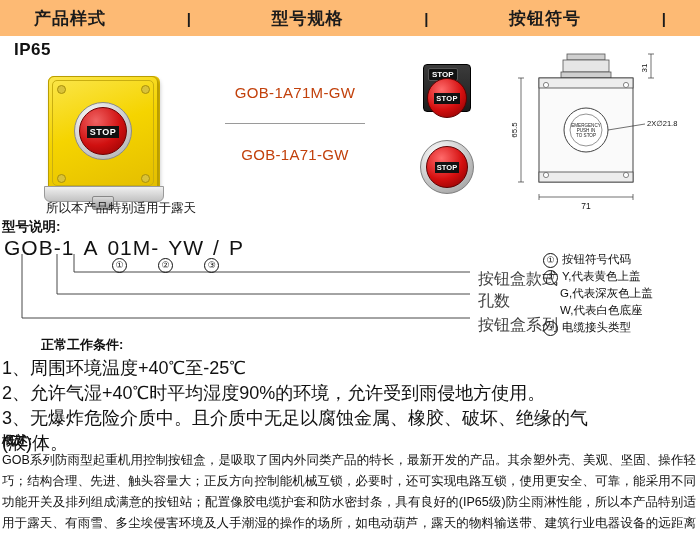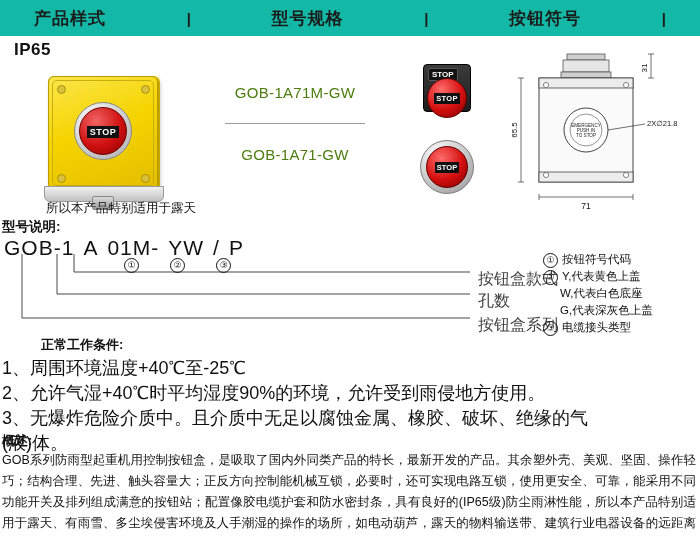--- a/index.html
+++ b/index.html
@@ -13,21 +13,21 @@
     font-family: "Liberation Sans", sans-serif;
     color: #111;
     position: relative;
     overflow: hidden;
   }
 
   
   .header {
     width: 700px;
     height: 36px;
-    background: #14b8a6;
+    background: #fdba74;
     display: flex;
     align-items: center;
     justify-content: space-between;
     box-sizing: border-box;
     padding: 0 34px;
   }
   .header-item {
     font-size: 17px;
     font-weight: bold;
     color: #1b1b1b;
@@ -167,21 +167,21 @@
   
   .model-col {
     position: absolute;
     left: 200px;
     top: 84px;
     width: 190px;
     text-align: center;
   }
   .model-name {
     font-size: 15px;
-    color: #4d7c0f;
+    color: #c2410c;
     letter-spacing: 0.3px;
   }
   .model-div {
     width: 140px;
     height: 1px;
     background: #9a9a9a;
     margin: 22px auto 22px auto;
   }
 
   
@@ -258,21 +258,21 @@
   .mx-title {
     position: absolute; left: 2px; top: 218px;
     font-size: 13.5px; font-weight: bold;
   }
   .mx-code {
     position: absolute; left: 4px; top: 236px;
     font-size: 21px; letter-spacing: 1px; white-space: nowrap;
   }
   .mx-code .gap { display:inline-block; width: 9px; }
   .mx-nums {
-    position: absolute; left: 124px; top: 258px;
+    position: absolute; left: 112px; top: 258px;
     font-size: 11px; color: #111; white-space: nowrap;
   }
   .mx-nums span { display: inline-block; }
   .circ {
     display:inline-block;
     width: 13px; height: 13px; line-height: 12px;
     border: 1px solid #111; border-radius: 50%;
     text-align: center; font-size: 9px;
   }
   .leader-svg { position: absolute; left: 0; top: 230px; }
@@ -440,22 +440,22 @@
 
 <div class="legend">
   <div class="row">
     <span class="circ">①</span>
     <span>按钮符号代码</span>
   </div>
   <div class="row">
     <span class="circ">②</span>
     <span>Y,代表黄色上盖</span>
   </div>
+  <div class="sub">G,代表深灰色上盖</div>
   <div class="sub">W,代表白色底座</div>
-  <div class="sub">G,代表深灰色上盖</div>
   <div class="row">
     <span class="circ">③</span>
     <span>电缆接头类型</span>
   </div>
 </div>
 
 <div class="cond-title">正常工作条件:</div>
 <div class="cond-list">
   <div>1、周围环境温度+40℃至-25℃</div>
   <div>2、允许气湿+40℃时平均湿度90%的环境，允许受到雨侵地方使用。</div>

